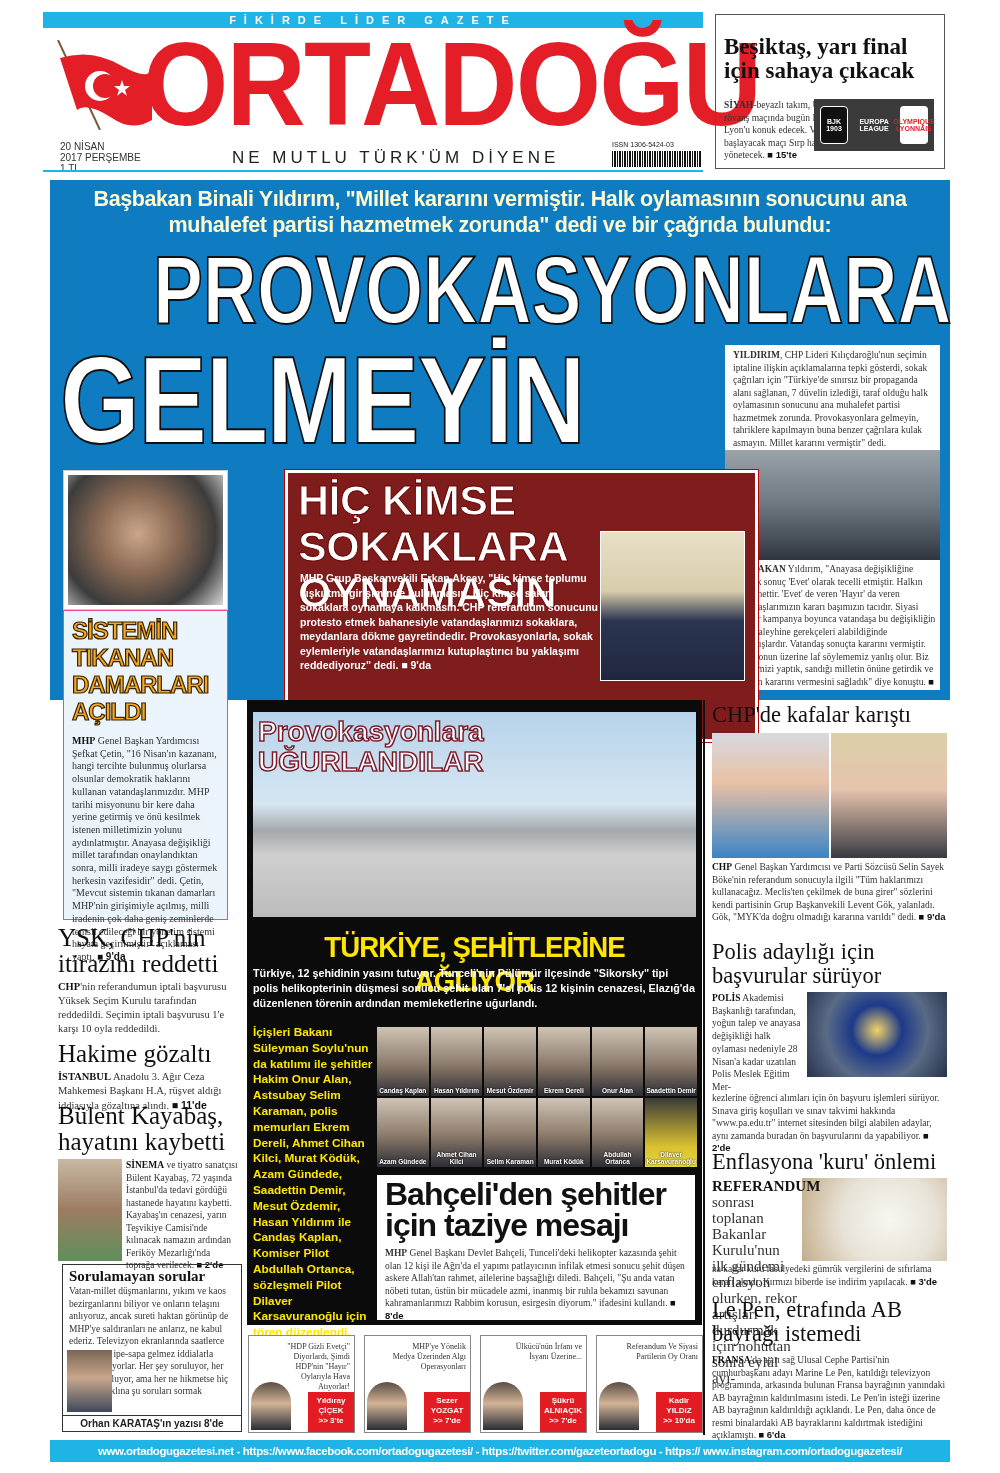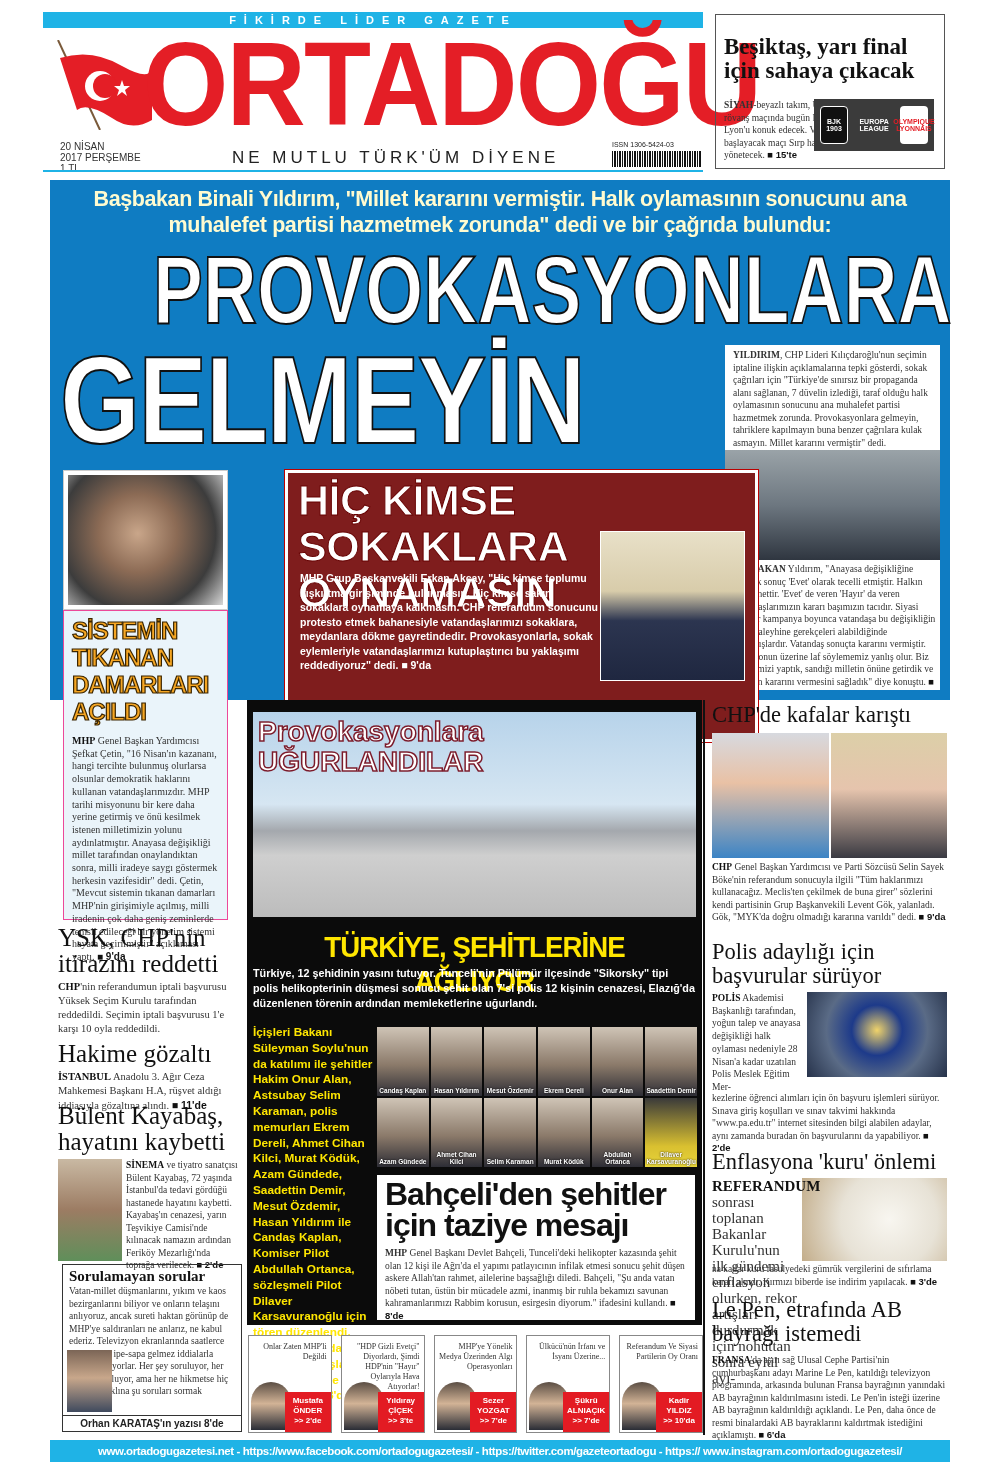--- a/index.html
+++ b/index.html
@@ -303,29 +303,20 @@
 <div id="lepen-block" class="abs">
   <div class="right-hl">Le Pen, etrafında AB bayrağı istemedi</div>
   <div id="lepen-text" class="body-text">
     <b>FRANSA</b><span>'da aşırı sağ Ulusal Cephe Partisi'nin cumhurbaşkanı adayı Marine Le Pen, katıldığı televizyon programında, arkasında bulunan Fransa bayrağının yanındaki AB bayrağının kaldırılmasını istedi. Le Pen'in isteği üzerine AB bayrağının kaldırıldığı açıklandı. Le Pen, daha önce de resmi binalardaki AB bayraklarını kaldırtmak istediğini açıklamıştı.</span>
     <span class="ref">6'da</span>
   </div>
 </div>
 
 <div id="columnists" class="abs">
   <div class="columnist">
-    <div class="col-title">Onlar Zaten MHP'li Değildi</div>
-    <div class="col-photo"></div>
-    <div class="col-tag">
-        <div>Mustafa</div>
-        <div>ÖNDER</div>
-        <div>&gt;&gt; 2'de</div>
-      </div>
-  </div>
-  <div class="columnist">
     <div class="col-title">"HDP Gizli Evetçi" Diyorlardı, Şimdi HDP'nin "Hayır" Oylarıyla Hava Atıyorlar!</div>
     <div class="col-photo"></div>
     <div class="col-tag">
         <div>Yıldıray</div>
         <div>ÇİÇEK</div>
         <div>&gt;&gt; 3'te</div>
       </div>
   </div>
   <div class="columnist">
     <div class="col-title">MHP'ye Yönelik Medya Üzerinden Algı Operasyonları</div>

